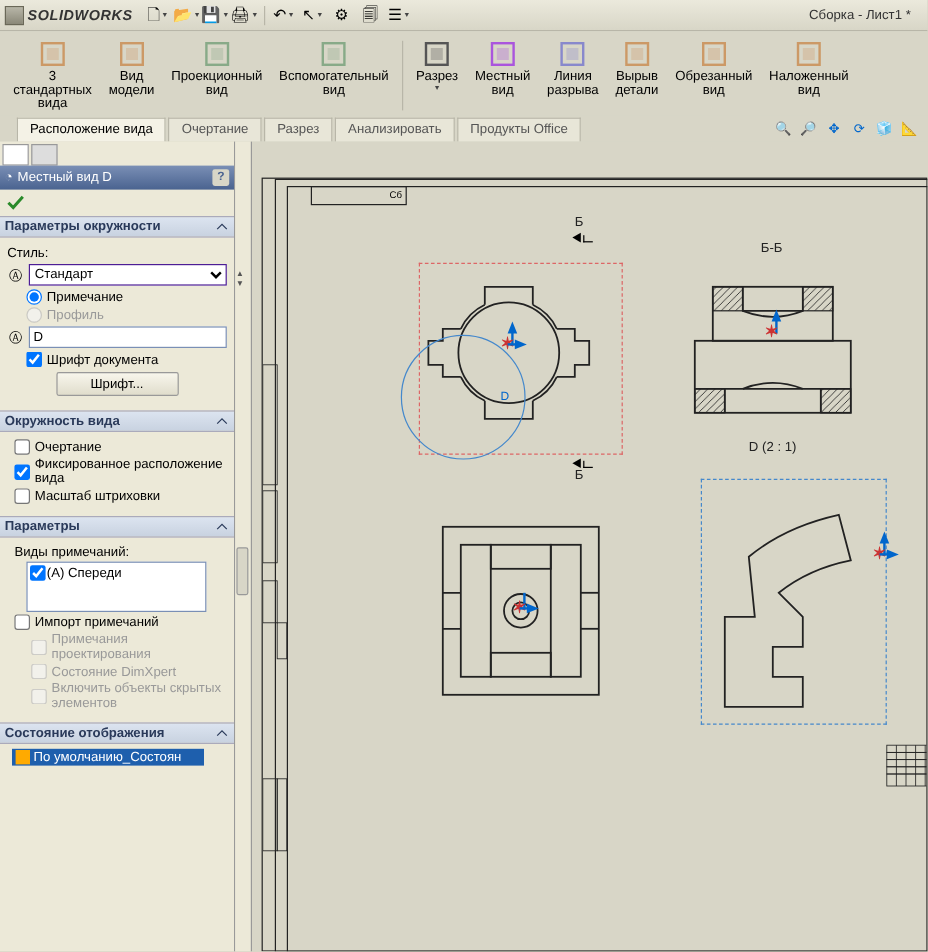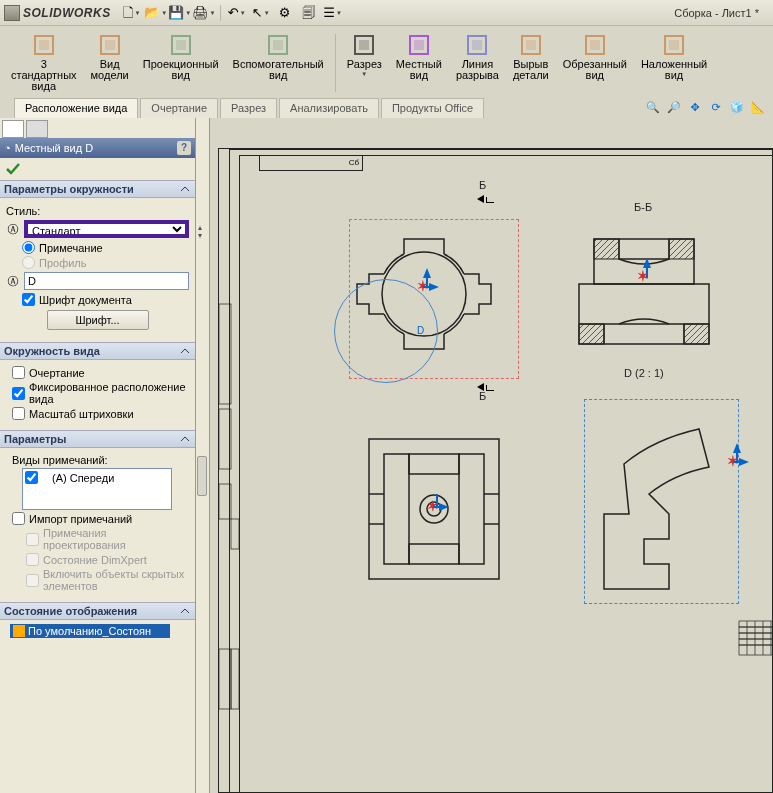--- a/index.html
+++ b/index.html
@@ -42,38 +42,38 @@
   .pm-title .help { margin-left:auto; width:14px; height:14px; background:#d8d6c7; color:#4a6390; text-align:center; font-weight:bold; border-radius:2px; cursor:pointer; line-height:14px; font-size:10px;}
   .pm-confirm { height:22px; padding:2px 4px; }
   .pm-confirm .ok { width:18px; height:18px; cursor:pointer; }
 
   .pm-body { flex:1; overflow-y:auto; overflow-x:hidden; }
   .section-head { background:linear-gradient(#dce4f0,#c8d2e0); height:18px; display:flex; align-items:center; padding:0 4px; font-weight:bold; color:#2a3a5a; border-top:1px solid #aab; border-bottom:1px solid #aab;}
   .section-head .pin { margin-left:auto; width:12px; height:12px; cursor:pointer; }
   .section-body { padding:4px 6px 8px 6px; }
   .row { display:flex; align-items:center; margin:3px 0; gap:4px; }
   .row label { flex:0 0 auto; }
-  select.combo { flex:1; height:18px; border:4px solid #4c1d95; background:#fff; }
+  select.combo { flex:1; height:18px; border:1px solid #4c1d95; background:#fff; }
   input.textin { flex:1; height:18px; border:1px solid #7a8fb5; padding:0 3px; }
   .radio, .check { display:flex; align-items:center; gap:4px; margin:2px 0 2px 16px; }
   .btn-wide { display:block; margin:4px auto; width:102px; height:20px; border:1px solid #999; background:linear-gradient(#f8f6ec,#e0ddcc); cursor:pointer; text-align:center; line-height:18px; border-radius:2px;}
   .listbox { border:1px solid #7a8fb5; background:#fff; height:42px; padding:2px; margin:2px 0 2px 16px; width:150px;}
-  .listbox .item { display:flex; align-items:center; gap:14px; }
+  .listbox .item { display:flex; align-items:center; gap:1px; }
 
   .state-sec .item-sel { background:#1e5fad; color:#fff; padding:1px 3px; display:flex; align-items:center; gap:3px; margin-left:4px; width:160px;}
 
   .sidegutter { width:14px; background:#ece9d8; border-right:1px solid #999; position:relative;}
   .sidegutter .knob { position:absolute; top:50%; left:1px; width:10px; height:40px; background:#d8d6c7; border:1px solid #999; border-radius:2px;}
   .sidegutter .arrows { position:absolute; top:106px; left:2px; font-size:8px; color:#555; line-height:8px;}
 
   .canvas { flex:1; background:#d8d6c7; position:relative; overflow:hidden; }
   .paper { position:absolute; left:8px; top:30px; right:0; bottom:0; background:#d8d6c7; border:1px solid #222; }
   .border-inner { position:absolute; left:10px; top:0px; right:-2px; bottom:-2px; border:1px solid #222; }
   .border-frame { position:absolute; left:20px; top:6px; right:-2px; bottom:-2px; border:1px solid #222; }
-  .topbox { position:absolute; left:40px; top:6px; width:104px; height:16px; border:1px solid #222; font-size:8px; text-align:right; padding-right:3px; line-height:14px;}
+  .topbox { position:absolute; left:40px; top:6px; width:80px; height:16px; border:1px solid #222; font-size:8px; text-align:right; padding-right:3px; line-height:14px;}
 
   .dashbox-red { position:absolute; border:1px dashed #d66; }
   .dashbox-blue { position:absolute; border:1px dashed #48c; }
   .part { stroke:#222; stroke-width:1.5; fill:none; }
   .thin { stroke:#222; stroke-width:0.7; fill:none; }
   .hatch { fill:url(#hatch); stroke:#222; stroke-width:1;}
   .origin-mark { position:absolute; color:#06c; font-size:12px; }
   .origin-mark .arr-v { position:absolute; left:4px; bottom:6px; width:0; height:0; border-left:4px solid transparent; border-right:4px solid transparent; border-bottom:10px solid #06c;}
   .origin-mark .stem-v { position:absolute; left:7px; bottom:-4px; width:2px; height:14px; background:#06c;}
   .origin-mark .star { position:absolute; left:-2px; bottom:-10px; color:#c33; font-size:14px; font-weight:bold;}

